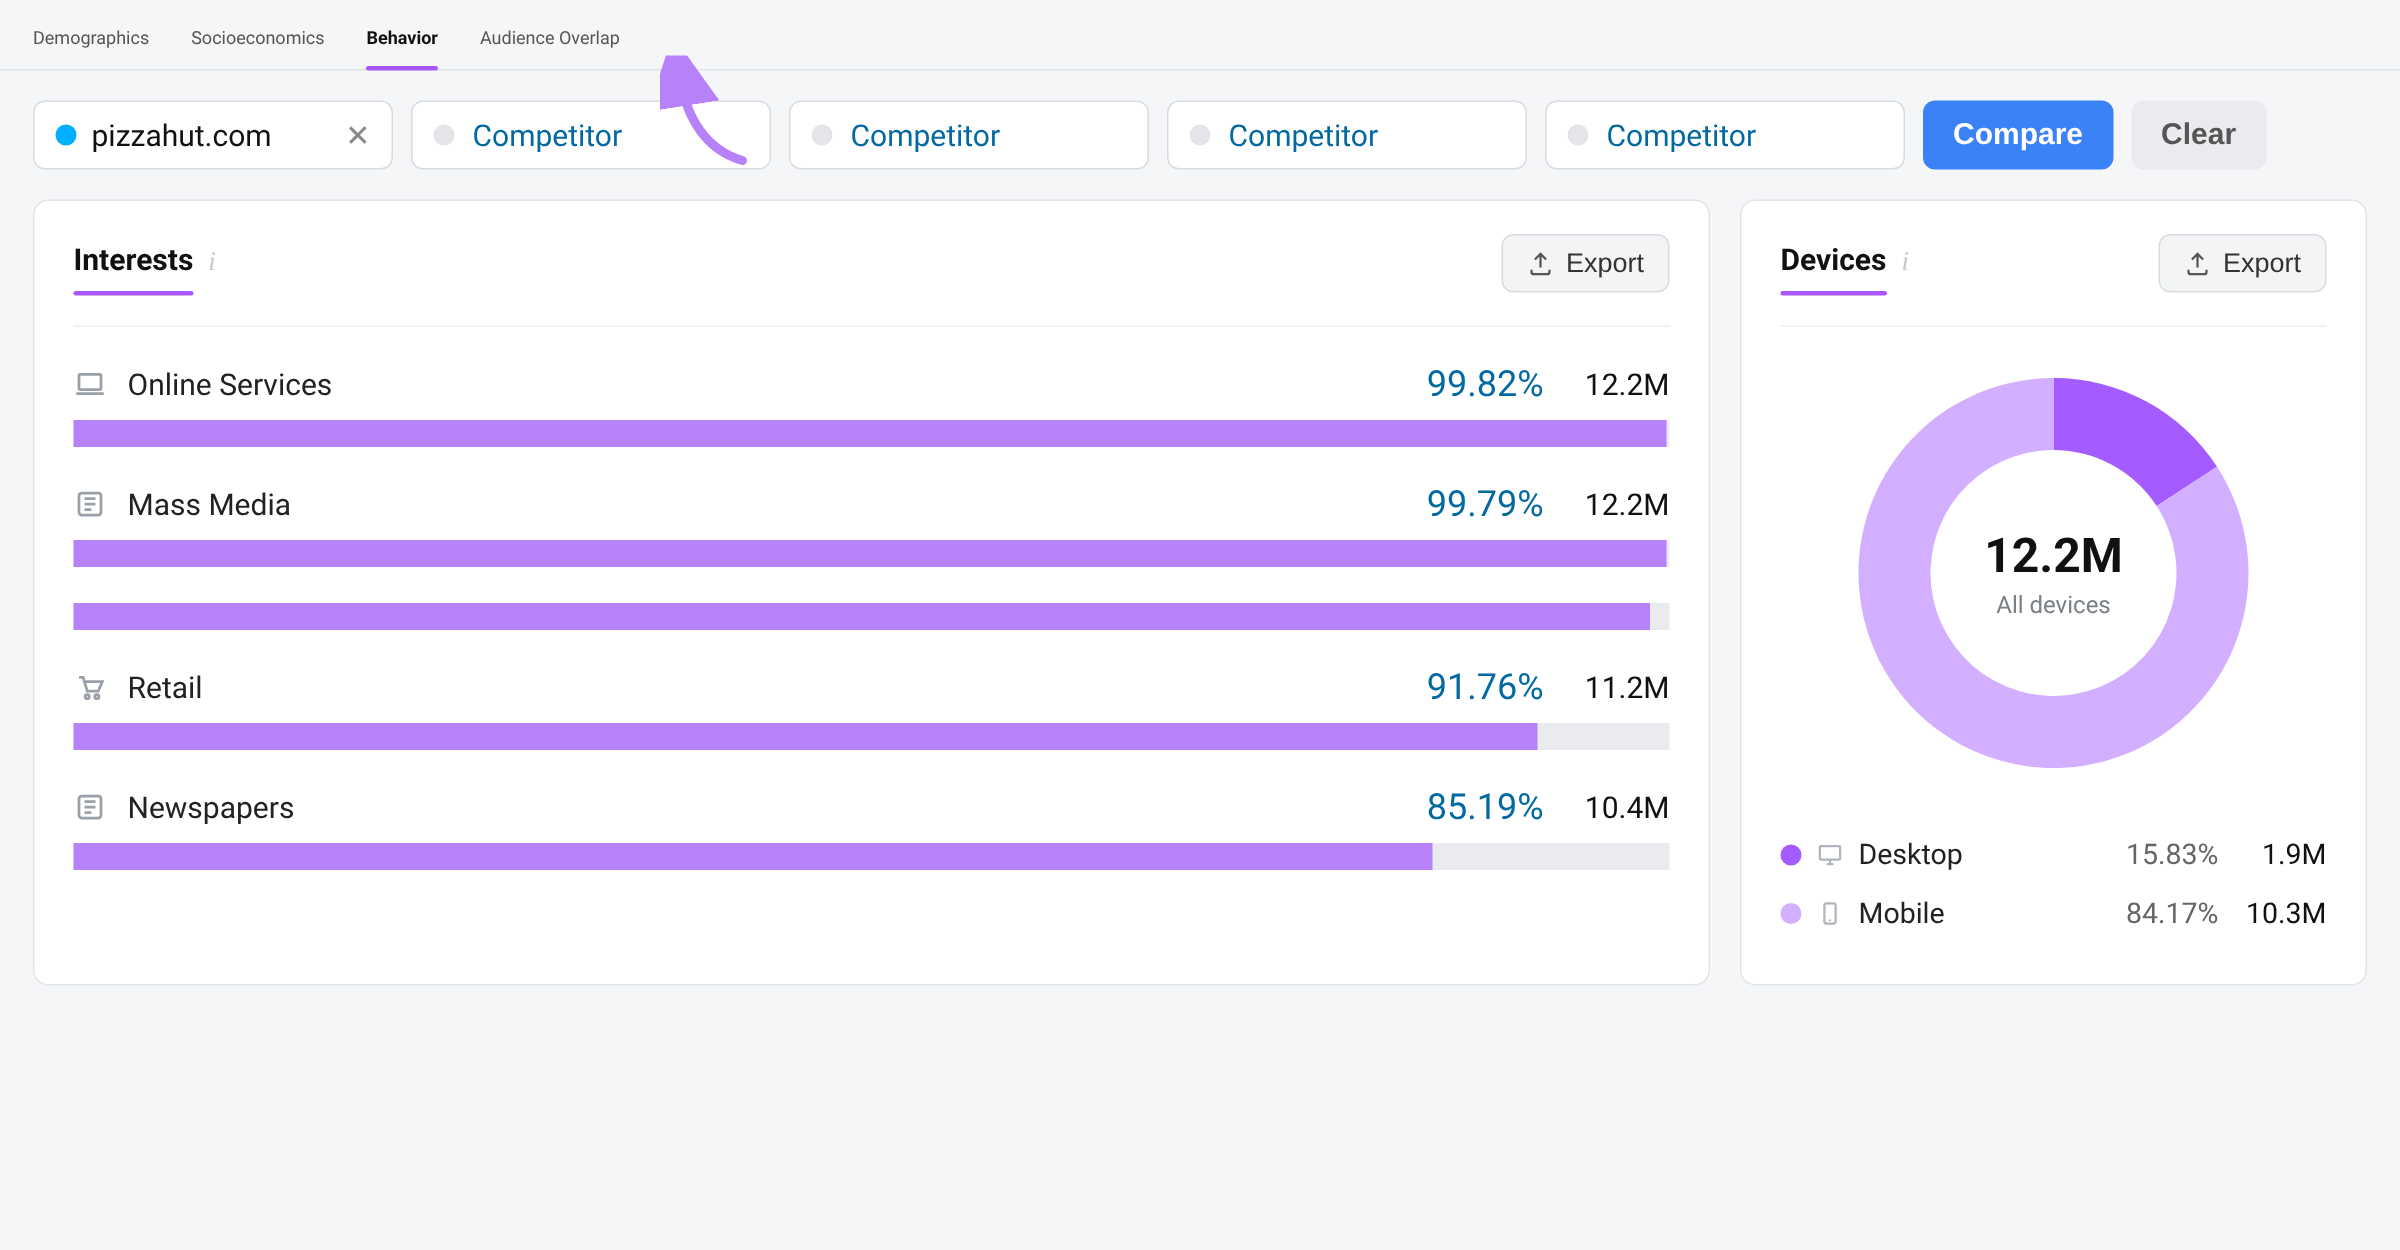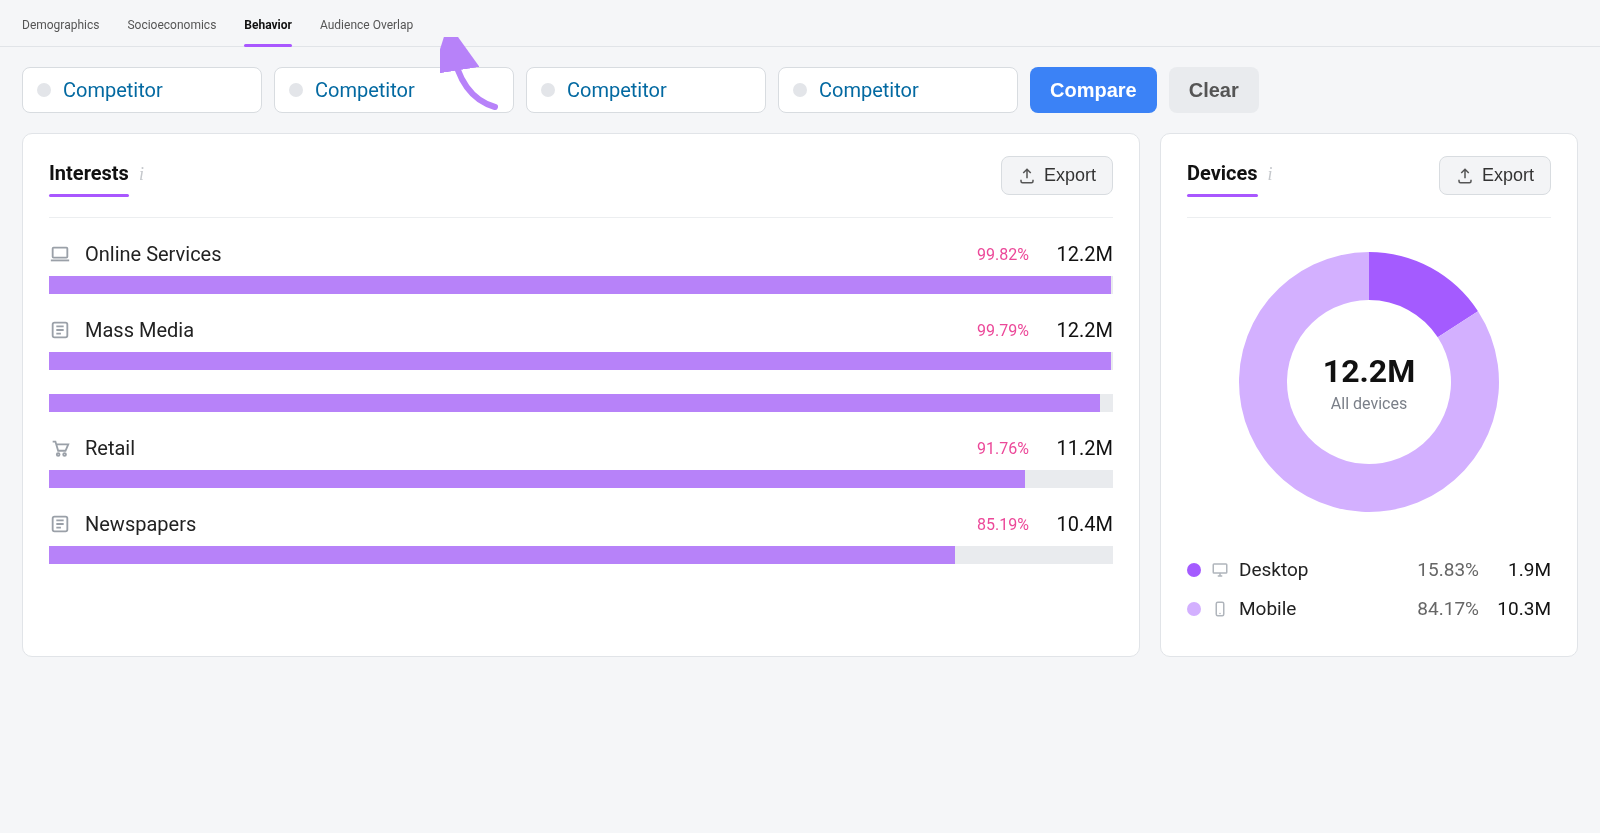--- a/index.html
+++ b/index.html
@@ -141,21 +141,21 @@
     font-size: 20px;
     margin-bottom: 10px;
   }
   .interest-icon {
     width: 22px; height: 22px;
     margin-right: 14px;
     color: #9aa0a8;
     display: flex; align-items: center; justify-content: center;
   }
   .interest-label { color: #222; }
-  .interest-pct { margin-left: auto; color: #ec4899; font-size: 16px; padding-right: 18px; }
+  .interest-pct { margin-left: auto; color: #0369a1; font-size: 24px; padding-right: 18px; }
   .interest-val { color: #111; font-weight: 400; font-size: 20px; min-width: 66px; text-align: right; }
   .bar-track {
     background: #e9ebee;
     height: 18px;
     width: 100%;
   }
   .bar-fill {
     background: #b782f9;
     height: 100%;
   }
@@ -201,20 +201,25 @@
 <body>
 
 <div class="tabs">
   <div class="tab">Demographics</div>
   <div class="tab">Socioeconomics</div>
   <div class="tab active">Behavior</div>
   <div class="tab">Audience Overlap</div>
 </div>
 
 <div class="filter-row" style="position:relative;">
+  <div class="chip">
+    <span class="dot blue"></span>
+    <span>pizzahut.com</span>
+    <span class="close-x">✕</span>
+  </div>
   <div class="chip placeholder">
     <span class="dot grey"></span>
     <span>Competitor</span>
   </div>
   <div class="chip placeholder">
     <span class="dot grey"></span>
     <span>Competitor</span>
   </div>
   <div class="chip placeholder">
     <span class="dot grey"></span>

